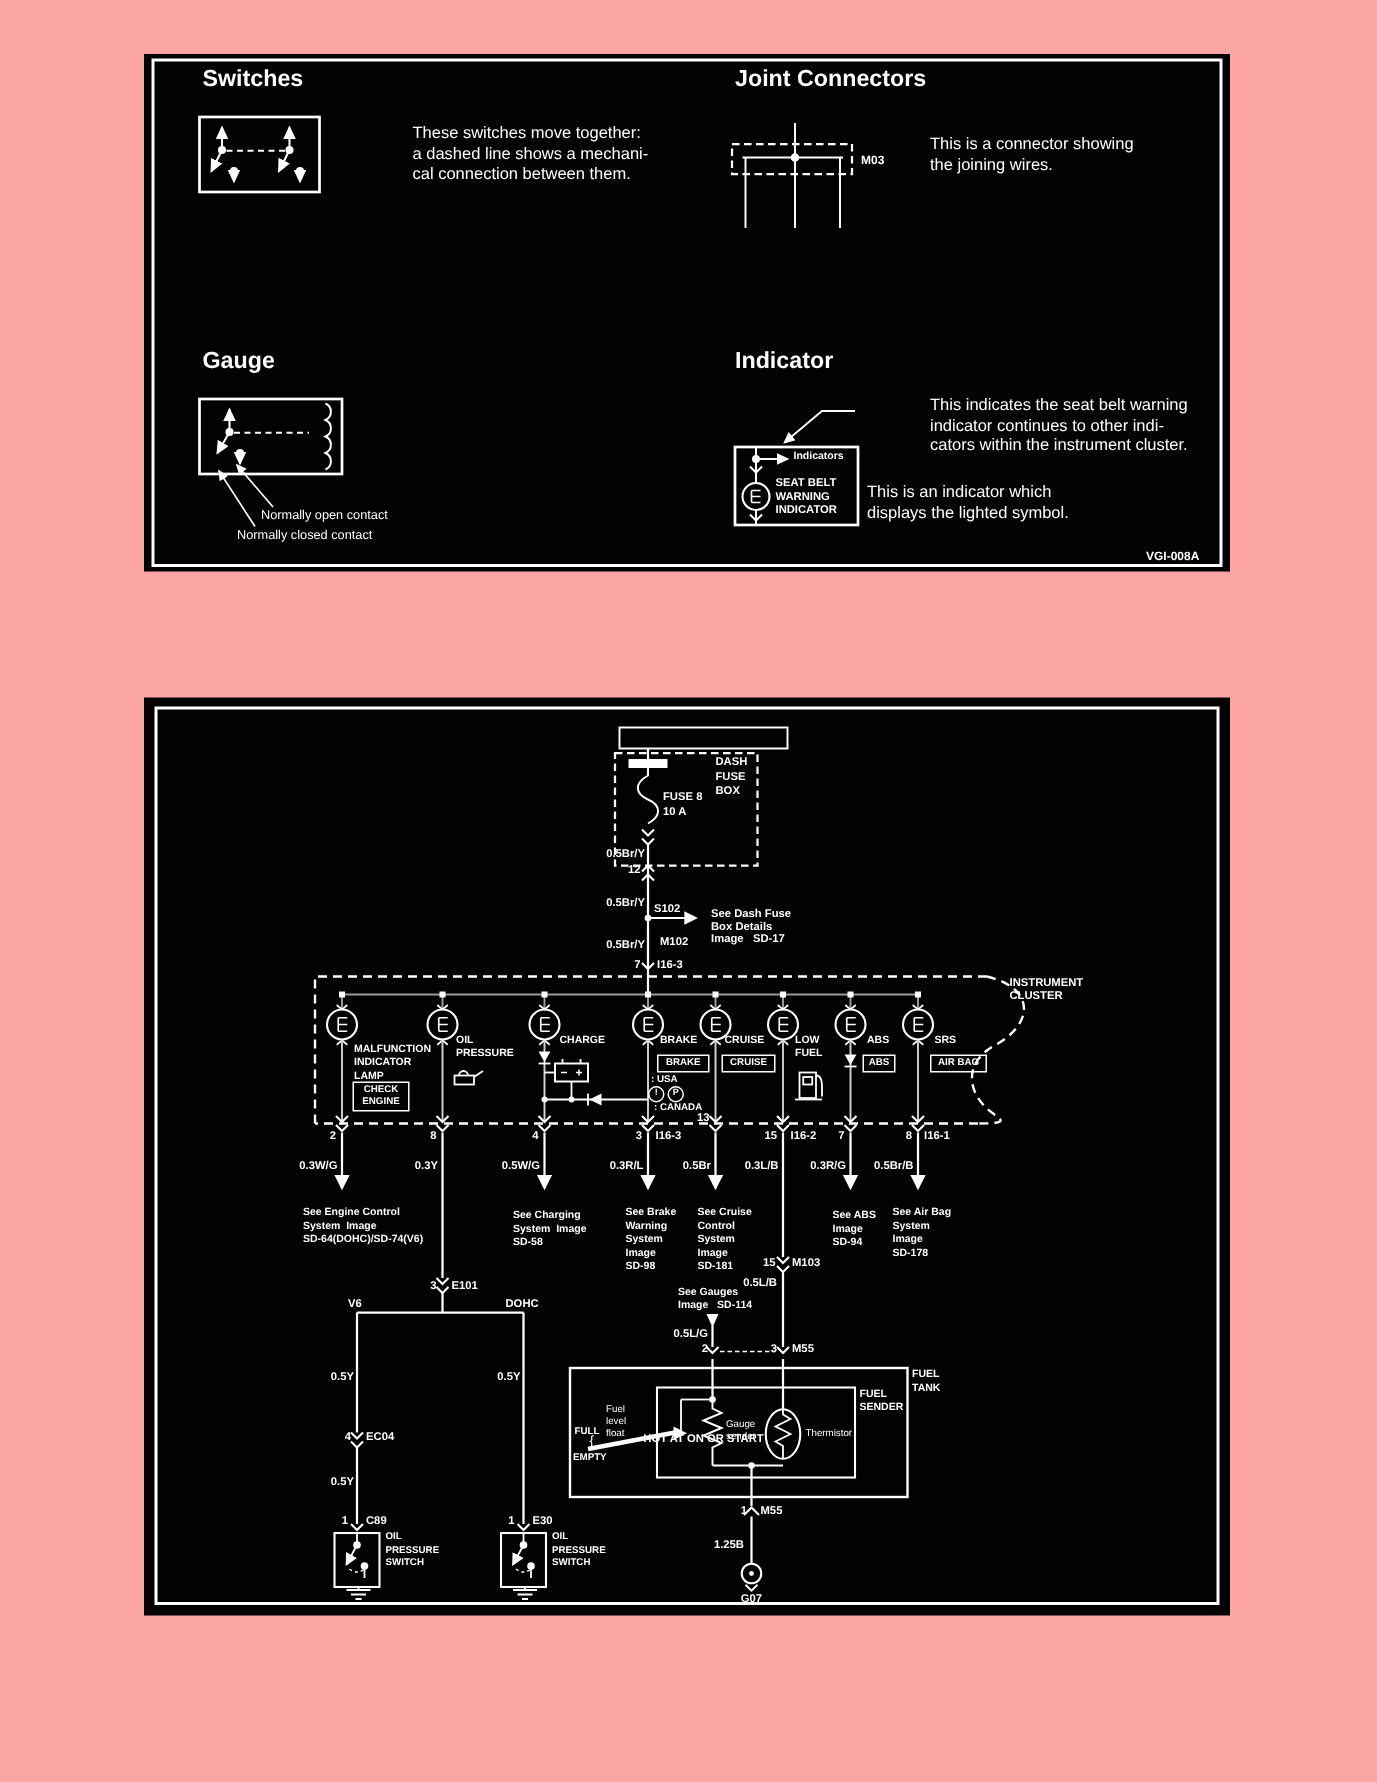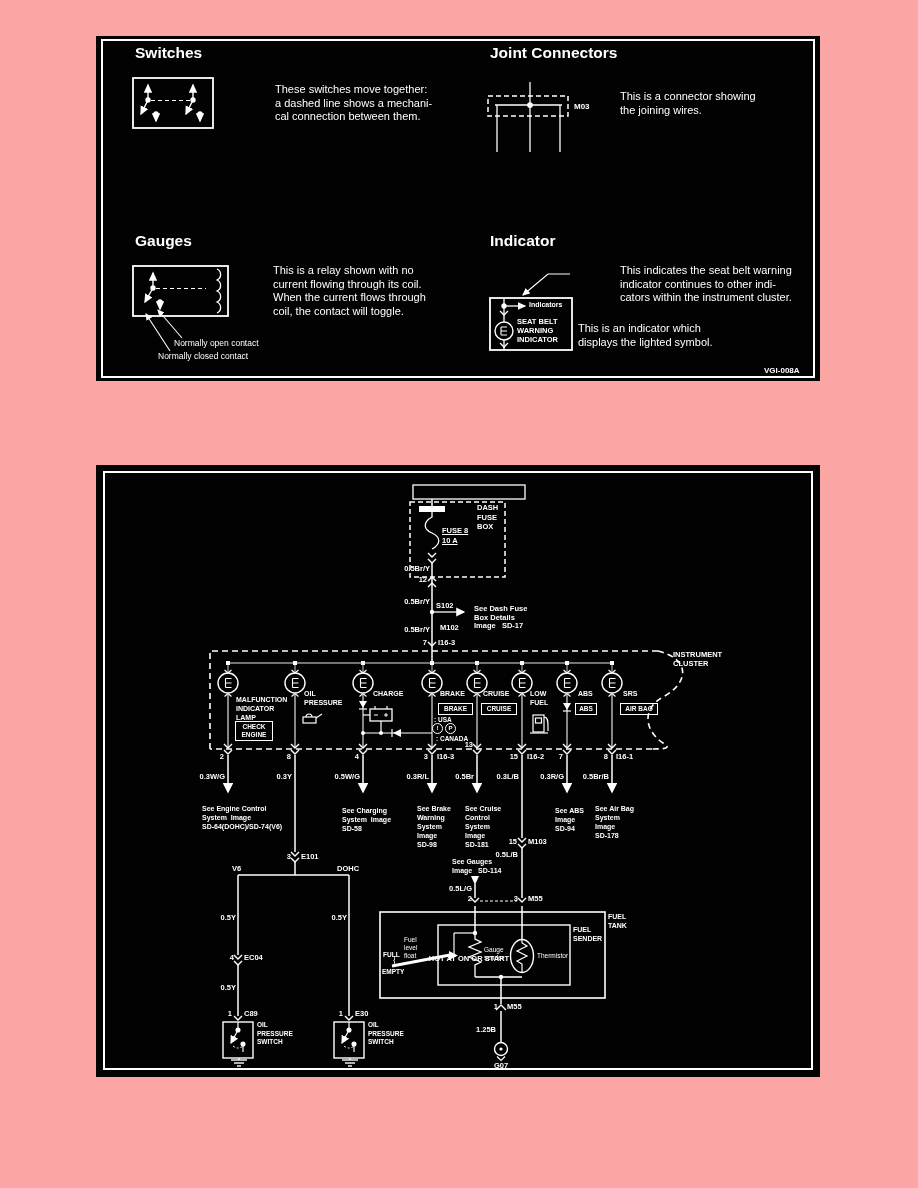--- a/index.html
+++ b/index.html
@@ -93,25 +93,21 @@
     <div class="t h" style="left:39px;top:8px;">Switches</div>
     <div class="t lg ml" style="left:179px;top:47px;">These switches move together:
 a dashed line shows a mechani-
 cal connection between them.</div>
 
     <div class="t h" style="left:394px;top:8px;">Joint Connectors</div>
     <div class="t" style="left:478px;top:66px;font-size:8px;">M03</div>
     <div class="t lg ml" style="left:524px;top:54px;">This is a connector showing
 the joining wires.</div>
 
-    <div class="t h" style="left:39px;top:196px;">Gauges</div>
-    <div class="t lg ml" style="left:177px;top:228px;">This is a relay shown with no
-current flowing through its coil.
-When the current flows through
-coil, the contact will toggle.</div>
+    <div class="t h" style="left:39px;top:196px;">Gauge</div>
     <div class="t sm" style="left:78px;top:302px;">Normally open contact</div>
     <div class="t sm" style="left:62px;top:315px;">Normally closed contact</div>
 
     <div class="t h" style="left:394px;top:196px;">Indicator</div>
     <div class="t lg ml" style="left:524px;top:228px;">This indicates the seat belt warning
 indicator continues to other indi-
 cators within the instrument cluster.</div>
     <div class="t" style="left:433px;top:264.5px;font-size:7px;">Indicators</div>
     <div class="t ml" style="left:421px;top:281px;font-size:7.5px;line-height:9px;">SEAT BELT
 WARNING
@@ -324,21 +320,21 @@
         <circle cx="405" cy="584" r="6.5" stroke-width="1.4"></circle>
         <circle cx="405" cy="584" r="1.6" fill="#fff" stroke="none"></circle>
         <polyline points="401,591.5 405,595.5 409,591.5" stroke-width="1.2"></polyline>
       </g>
     </svg>
 
     <div class="t ctr" style="left:317px;top:488.5px;width:112px;font-size:7.5px;">HOT AT ON OR START</div>
     <div class="t ml" style="left:381px;top:38px;line-height:9.5px;">DASH
 FUSE
 BOX</div>
-    <div class="t ml" style="left:346px;top:61px;line-height:9.5px;text-decoration:underline;">FUSE 8
+    <div class="t ml" style="left:346px;top:61px;line-height:9.5px;">FUSE 8
 10 A</div>
 
     <div class="t ra" style="left:305px;top:99px;width:29px;">0.5Br/Y</div>
     <div class="t ra" style="left:318px;top:110px;width:13px;">12</div>
     <div class="t" style="left:344px;top:110px;margin-top:48px;">M102</div>
     <div class="t ra" style="left:305px;top:132px;width:29px;">0.5Br/Y</div>
     <div class="t" style="left:340px;top:136px;">S102</div>
     <div class="t ml" style="left:378px;top:140px;line-height:8.5px;">See Dash Fuse
 Box Details
 Image   SD-17</div>

